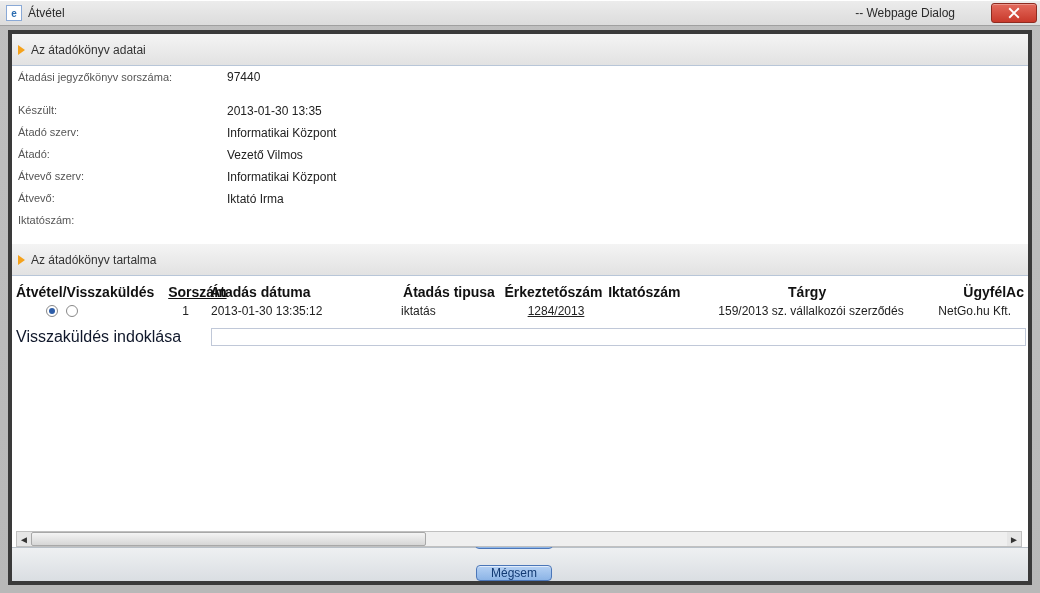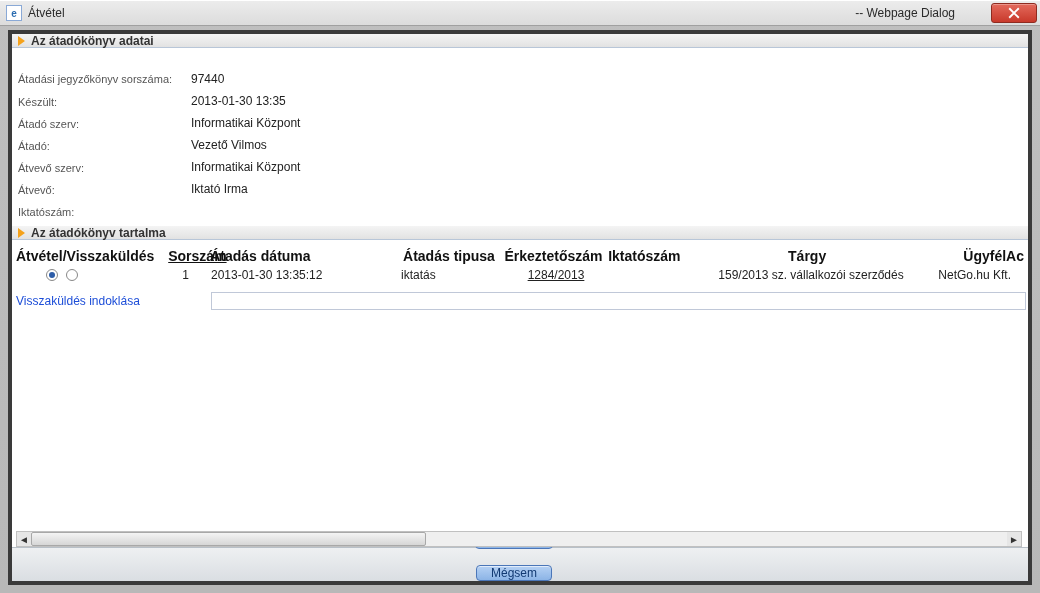--- a/index.html
+++ b/index.html
@@ -44,35 +44,35 @@
   .dialog-frame {
     position:absolute; left:8px; top:30px; width:1024px; height:555px;
     border:4px solid #3a3a3a;
     background:#fff;
   }
   .inner {
     width:100%; height:100%;
     display:flex; flex-direction:column;
   }
   .section-head {
-    height:14px; display:flex; align-items:center;
+    height:32px; display:flex; align-items:center;
     background: linear-gradient(#f4f4f4,#e2e2e2);
     border-bottom:1px solid #b8c6d8;
     padding-left:6px;
-    font-weight:bold; color:#333; font-size:12px;
+    font-weight:normal; color:#333; font-size:12px;
   }
   .tri {
     width:0; height:0; border-top:5px solid transparent;
     border-bottom:5px solid transparent; border-left:7px solid #f5a21b;
     margin-right:6px;
   }
   .fields { padding:4px 4px 8px 4px; }
   .field-row {
-    display:flex; align-items:flex-end; height:22px;
-    font-size:11px; color:#555;
+    display:flex; align-items:flex-start; height:22px;
+    font-size:11px; color:#555;gap:36px;
   }
   .field-label { width:175px; padding-left:2px; }
   .field-value { color:#222; font-size:12px; }
   .table-head {
     display:flex; align-items:flex-end;
     height:24px; font-weight:bold; font-size:14px;
     color:#111; padding-top:24px;
   }
   .c-atv { width:155px; text-align:left; padding-left:2px; }
   .c-sor { width:42px; text-align:left;text-decoration:underline; }
@@ -101,21 +101,21 @@
   .row-dat { width:190px; }
   .row-tip { width:100px; }
   .row-erk { width:110px; text-align:center;text-decoration:underline; }
   .row-ikt { width:80px; }
   .row-tgy { width:240px; text-align:center; }
   .row-ugy { width:80px; text-align:right; white-space:nowrap; }
   .vind-row {
     display:flex; align-items:center; height:26px;
     padding-left:2px; margin-top:2px;
   }
-  .vind-label { width:195px; font-size:12px; color:#1d4ed8; }
+  .vind-label { width:195px; font-size:16px; color:#0f172a; }
   .vind-input {
     flex:1; height:18px; border:1px solid #c0c8d8; background:#fff;
   }
   .content-body { position:relative; flex:1; padding:0 2px; }
   .hscroll {
     position:absolute; left:4px; bottom:0; width:1006px; height:16px;
     background:#e6e6e6; border:1px solid #c0c0c0;
     display:flex; align-items:center;
   }
   .hscroll .arrow {

